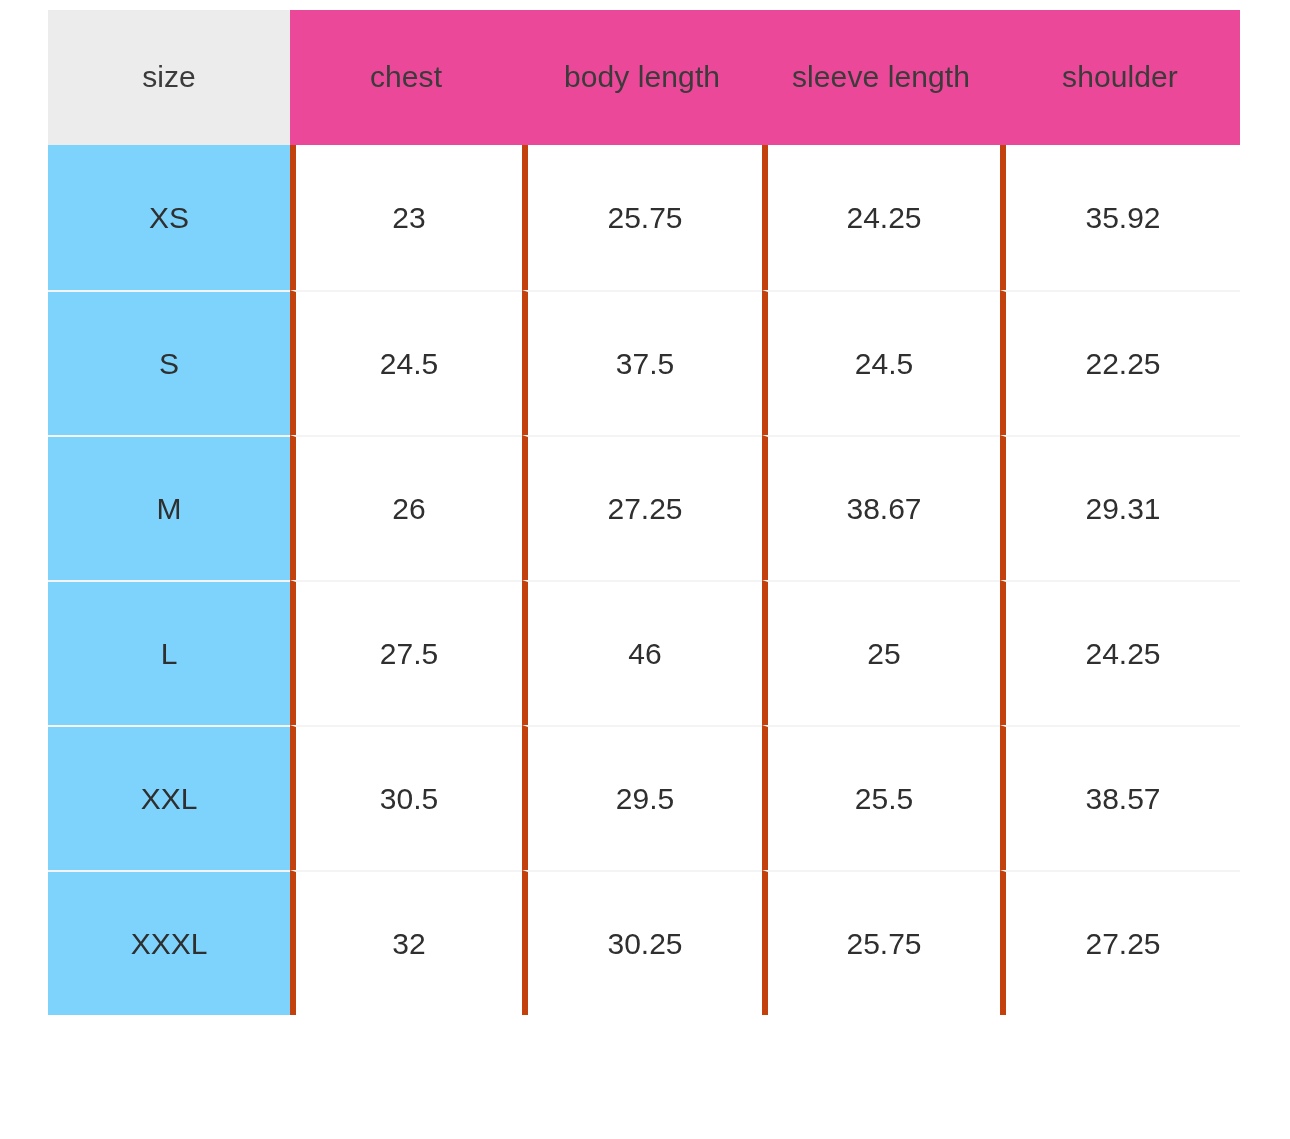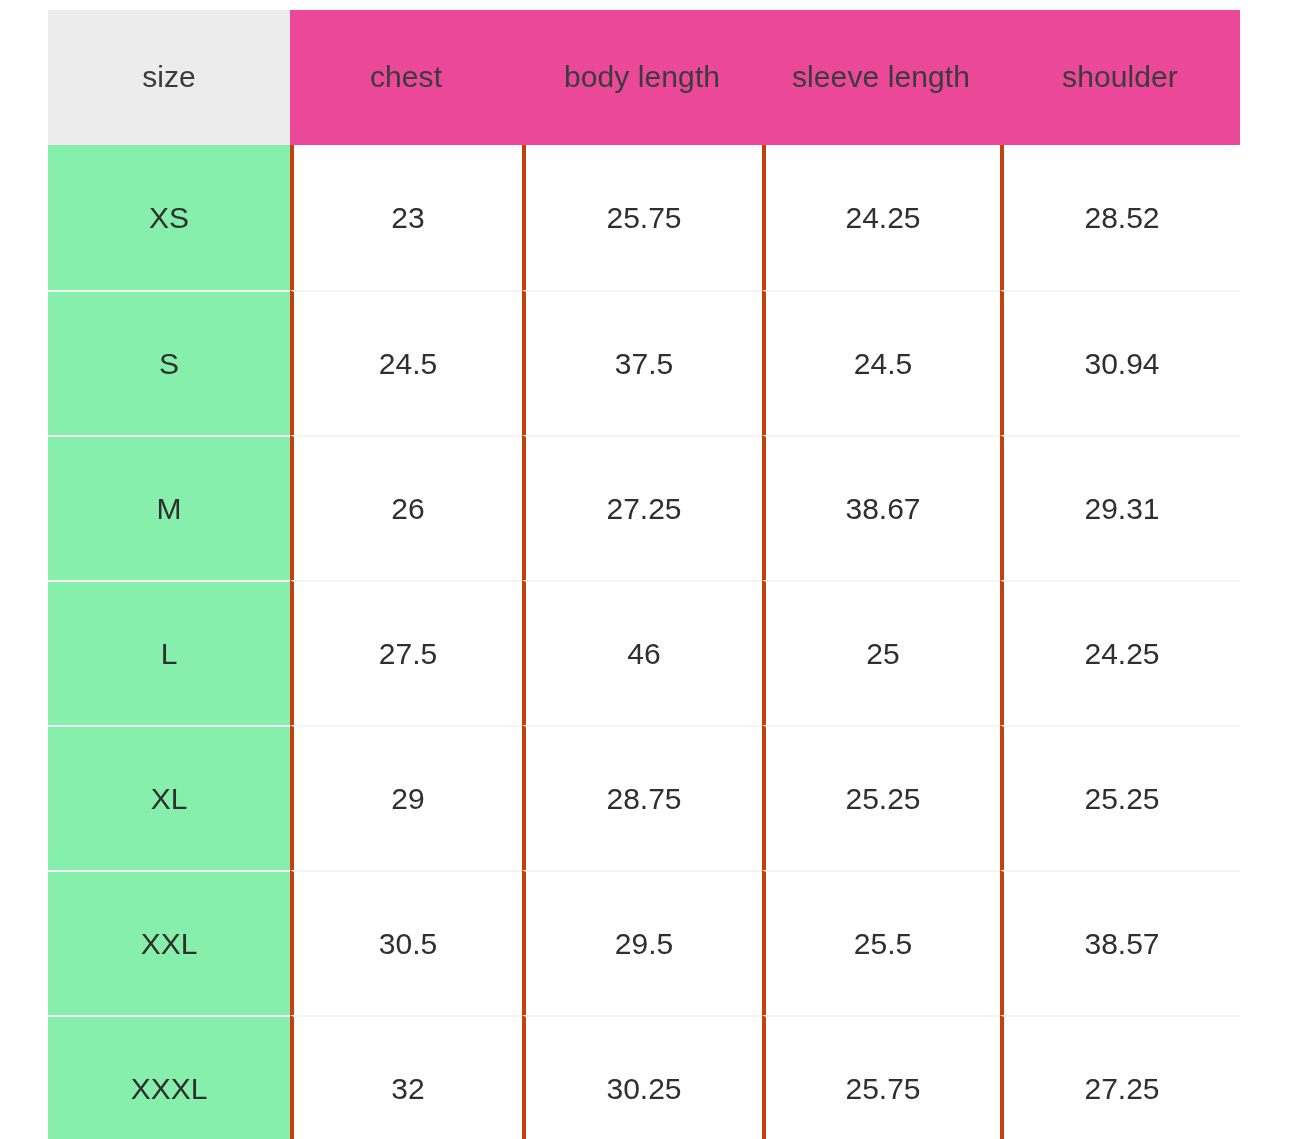--- a/index.html
+++ b/index.html
@@ -54,27 +54,27 @@
   
   tbody tr td {
     height: 145px;
     background: #ffffff;
     color: #2f2f2f;
     font-size: 30px;
     font-weight: 400;
     text-align: center;
     vertical-align: middle;
     border-top: 2px solid #f4f4f4;
-    border-left: 4px solid #c2410c;
+    border-left: 6px solid #c2410c;
   }
 
   
   tbody tr td.size-cell,
   thead tr th.size-head {
-    background: #86efac;
+    background: #7dd3fc;
     border-left: none;
   }
 
   thead tr th.size-head { background: #ececec; }
 
   tbody tr:first-child td { border-top: none; }
 
   
 </style>
 </head>
@@ -100,49 +100,42 @@
         <th>shoulder</th>
       </tr>
     </thead>
 
     <tbody>
       <tr>
         <td class="size-cell">XS</td>
         <td>23</td>
         <td>25.75</td>
         <td>24.25</td>
-        <td>28.52</td>
+        <td>35.92</td>
       </tr>
       <tr>
         <td class="size-cell">S</td>
         <td>24.5</td>
         <td>37.5</td>
         <td>24.5</td>
-        <td>30.94</td>
+        <td>22.25</td>
       </tr>
       <tr>
         <td class="size-cell">M</td>
         <td>26</td>
         <td>27.25</td>
         <td>38.67</td>
         <td>29.31</td>
       </tr>
       <tr>
         <td class="size-cell">L</td>
         <td>27.5</td>
         <td>46</td>
         <td>25</td>
         <td>24.25</td>
-      </tr>
-      <tr>
-        <td class="size-cell">XL</td>
-        <td>29</td>
-        <td>28.75</td>
-        <td>25.25</td>
-        <td>25.25</td>
       </tr>
       <tr>
         <td class="size-cell">XXL</td>
         <td>30.5</td>
         <td>29.5</td>
         <td>25.5</td>
         <td>38.57</td>
       </tr>
       <tr>
         <td class="size-cell">XXXL</td>

